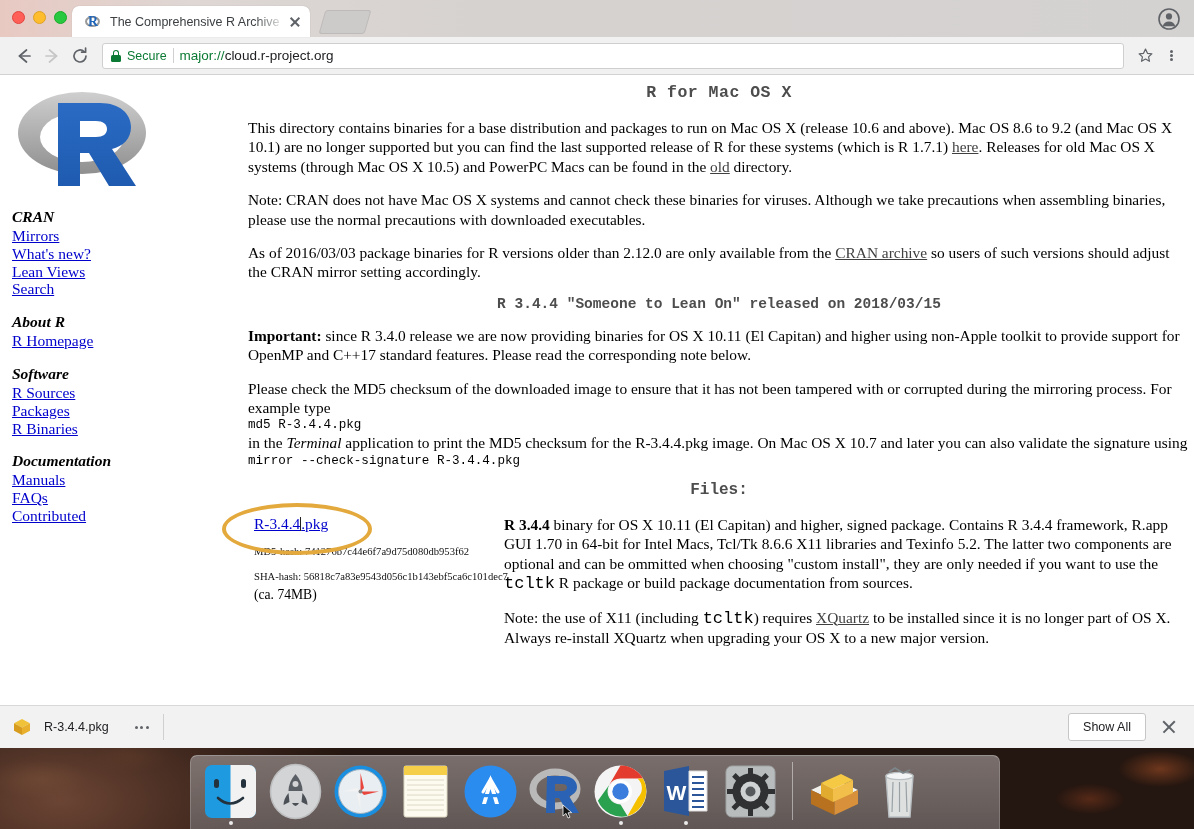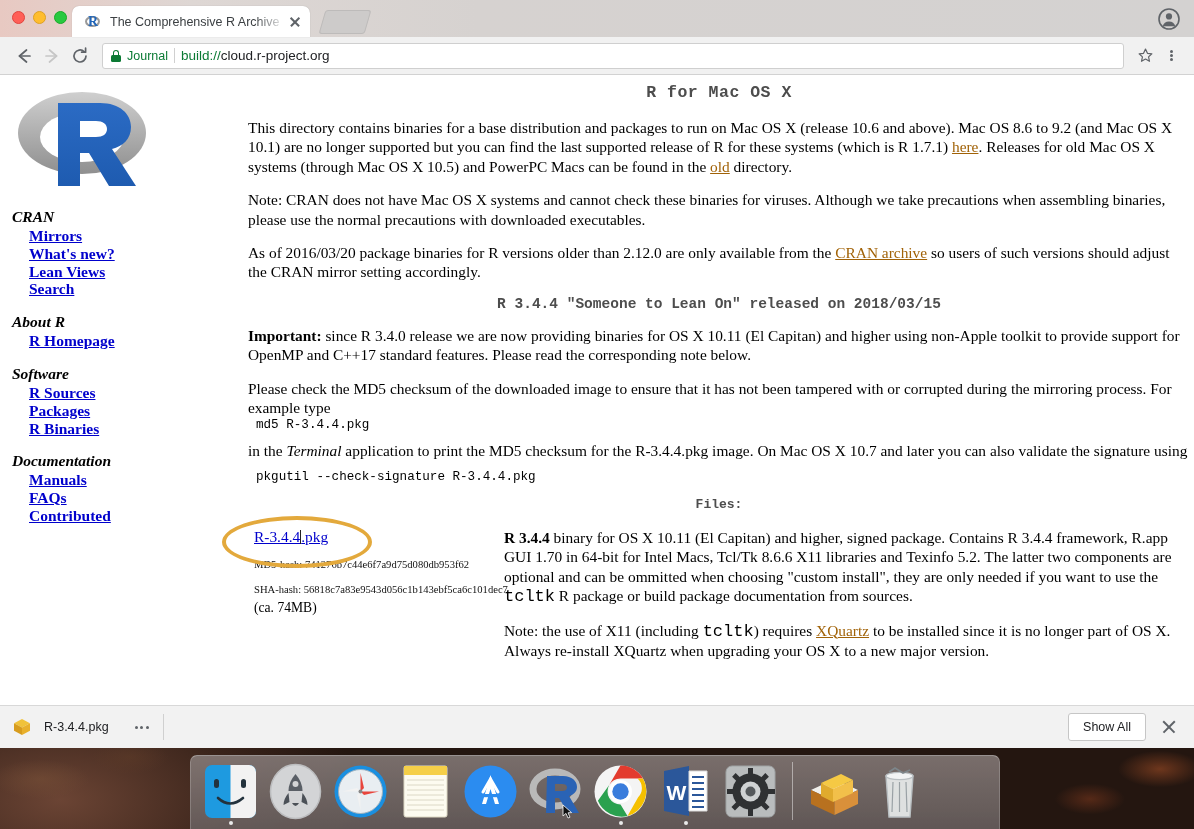--- a/index.html
+++ b/index.html
@@ -118,45 +118,45 @@
   }
   #sidebar { position: absolute; left: 0; top: 0; width: 240px; padding: 6px 0 0 8px; }
   .rlogo { width: 140px; height: 112px; position: relative; margin-left: 4px; }
   .sb-group { margin-top: 15px; }
   .sb-head {
     font-family: "Liberation Serif", serif; font-style: italic; font-weight: bold;
     font-size: 15.5px; color: #000; margin: 12px 0 1px 4px;
   }
   .sb-link {
     display: block; font-size: 15.5px; color: #0000cc; text-decoration: underline;
-    margin-left: 21px; line-height: 17.8px; font-weight: bold;
+    margin-left: 4px; line-height: 17.8px;
   }
 
   #content { position: absolute; left: 248px; top: 0; right: 4px; }
   h1.mono-title {
     font-family: "Liberation Mono", monospace; font-size: 16.5px; font-weight: bold;
     color: #4d4d4d; text-align: center; margin: 8px 0 16px 0; letter-spacing: .5px;
   }
   h2.mono-title {
     font-family: "Liberation Mono", monospace; font-size: 14.5px; font-weight: bold;
     color: #4d4d4d; text-align: center; margin: 0 0 14px 0;
   }
   p.body {
     font-size: 15.4px; line-height: 19.4px; color: #000; margin: 0 0 14px 0;
     text-align: left;
   }
-  p.body a, .inline-link { color: #a16207; text-decoration: underline; }
+  p.body a, .inline-link { color: #404040; text-decoration: underline; }
   code, .code {
     font-family: "Liberation Mono", monospace; font-size: 17px; color: #000;
   }
-  .code-line { font-family: "Liberation Mono", monospace; font-size: 12.6px; margin: 8px; line-height: 16px; }
+  .code-line { font-family: "Liberation Mono", monospace; font-size: 12.6px; margin: 0; line-height: 16px; }
 
   
   #files-head {
-    font-family: "Liberation Mono", monospace; font-size: 13px; font-weight: bold;
+    font-family: "Liberation Mono", monospace; font-size: 16px; font-weight: bold;
     color: #4d4d4d; text-align: center; margin: 12px 0 16px 0;
   }
   #files-row { display: flex; align-items: flex-start; }
   #file-col { width: 254px; flex: 0 0 254px; padding-left: 6px; position: relative; }
   .pkg-link { font-size: 15.4px; color: #0000cc; text-decoration: underline; }
   .hash {
     font-family: "Liberation Serif", serif; font-size: 10.6px; color: #111;
     line-height: 12.4px; white-space: nowrap; margin-top: 13px;
   }
   .casize { font-size: 13.6px; margin-top: 3px; }
@@ -268,23 +268,23 @@
         <path d="M16 10a6 6 0 1 1-1.9-4.4" fill="none" stroke="#5f6368" stroke-width="1.7" stroke-linecap="round"></path>
         <path d="M15.6 2.2 V6.2 H11.6" fill="none" stroke="#5f6368" stroke-width="1.7" stroke-linecap="round" stroke-linejoin="round"></path>
       </svg>
     </div>
 
     <div class="omnibox">
       <span class="lock-ico">
         <span class="shackle"></span>
           <span class="body"></span>
       </span>
-      <span class="secure-txt">Journal</span>
+      <span class="secure-txt">Secure</span>
       <span class="omni-sep"></span>
-      <span class="url"><span class="scheme">build://</span><span>cloud.r-project.org</span></span>
+      <span class="url"><span class="scheme">major://</span><span>cloud.r-project.org</span></span>
     </div>
 
     <div class="star-btn">
       <svg width="17" height="17" viewBox="0 0 20 20">
         <path d="M10 2.5l2.3 4.9 5.2.6-3.9 3.6 1.1 5.2L10 14.2l-4.7 2.6 1.1-5.2-3.9-3.6 5.2-.6z" fill="none" stroke="#5f6368" stroke-width="1.4" stroke-linejoin="round"></path>
       </svg>
     </div>
     <div class="menu-btn">
       <div>
         <div class="menu-dot"></div>
@@ -344,32 +344,32 @@
       </div>
     </div>
 
     <div id="content">
       <h1 class="mono-title">R for Mac OS X</h1>
 
       <p class="body"><span>This directory contains binaries for a base distribution and packages to run on Mac OS X (release 10.6 and above). Mac OS 8.6 to 9.2 (and Mac OS X 10.1) are no longer supported but you can find the last supported release of R for these systems (which is R 1.7.1) </span><a class="inline-link">here</a><span>. Releases for old Mac OS X systems (through Mac OS X 10.5) and PowerPC Macs can be found in the </span><a class="inline-link">old</a><span> directory.</span></p>
 
       <p class="body">Note: CRAN does not have Mac OS X systems and cannot check these binaries for viruses. Although we take precautions when assembling binaries, please use the normal precautions with downloaded executables.</p>
 
-      <p class="body"><span>As of 2016/03/20 package binaries for R versions older than 2.12.0 are only available from the </span><a class="inline-link">CRAN archive</a><span> so users of such versions should adjust the CRAN mirror setting accordingly.</span></p>
+      <p class="body"><span>As of 2016/03/03 package binaries for R versions older than 2.12.0 are only available from the </span><a class="inline-link">CRAN archive</a><span> so users of such versions should adjust the CRAN mirror setting accordingly.</span></p>
 
       <h2 class="mono-title">R 3.4.4 "Someone to Lean On" released on 2018/03/15</h2>
 
       <p class="body"><b>Important:</b><span> since R 3.4.0 release we are now providing binaries for OS X 10.11 (El Capitan) and higher using non-Apple toolkit to provide support for OpenMP and C++17 standard features. Please read the corresponding note below.</span></p>
 
       <p class="body">
         <span>Please check the MD5 checksum of the downloaded image to ensure that it has not been tampered with or corrupted during the mirroring process. For example type</span>
       </p>
       <p class="code-line" style="margin-top:-14px">md5 R-3.4.4.pkg</p>
       <p class="body" style="margin-bottom:0"><span>in the </span><i>Terminal</i><span> application to print the MD5 checksum for the R-3.4.4.pkg image. On Mac OS X 10.7 and later you can also validate the signature using</span></p>
-      <p class="code-line">pkgutil --check-signature R-3.4.4.pkg</p>
+      <p class="code-line">mirror --check-signature R-3.4.4.pkg</p>
 
       <div id="files-head">Files:</div>
 
       <div id="files-row">
         <div id="file-col">
           <div id="annot-ellipse"></div>
           <a class="pkg-link"><span>R-3.4.4</span><span class="caret"></span><span>.pkg</span></a>
           <div class="hash">MD5-hash: 741276b7c44e6f7a9d75d080db953f62</div>
           <div class="hash">SHA-hash: 56818c7a83e9543d056c1b143ebf5ca6c101dec7</div>
           <div class="casize">(ca. 74MB)</div>

